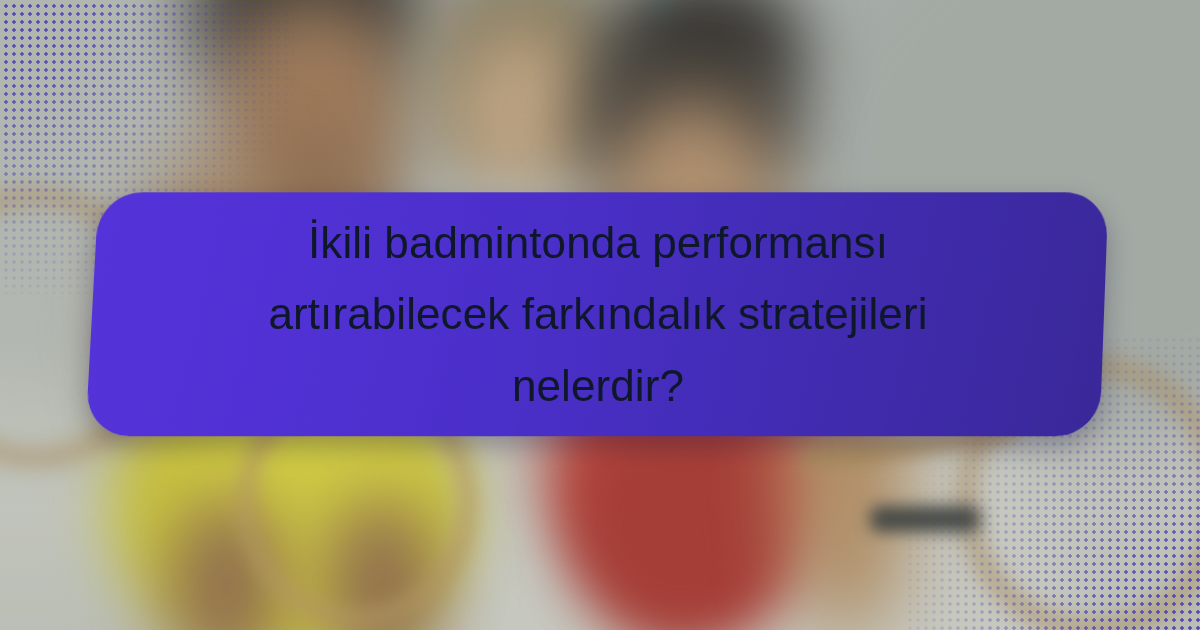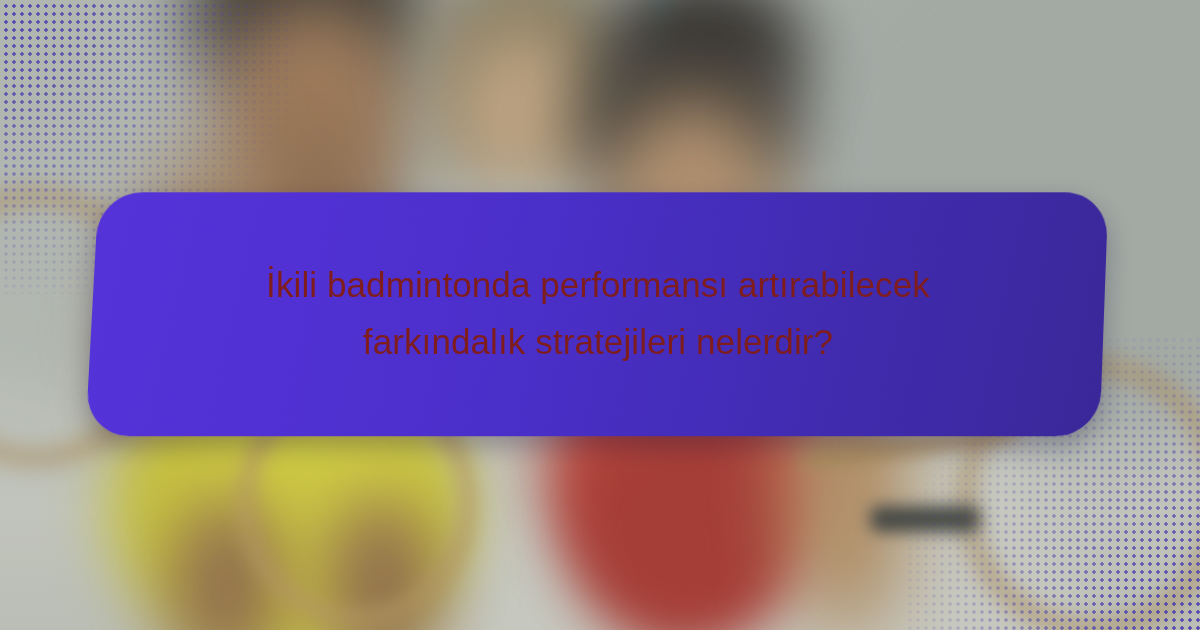--- a/index.html
+++ b/index.html
@@ -185,22 +185,22 @@
     display: flex;
     flex-direction: column;
     align-items: center;
     justify-content: center;
     padding: 0 86px;
     box-sizing: border-box;
   }
 
   .headline {
     margin: 0;
-    color: #7f1d1d;
-    font-size: 35px;
+    color: #0f172a;
+    font-size: 44px;
     line-height: 1.62;
     font-weight: 400;
     text-align: center;
     letter-spacing: 0.1px;
     max-width: 780px;
   }
 </style>
 </head>
 <body>
 

